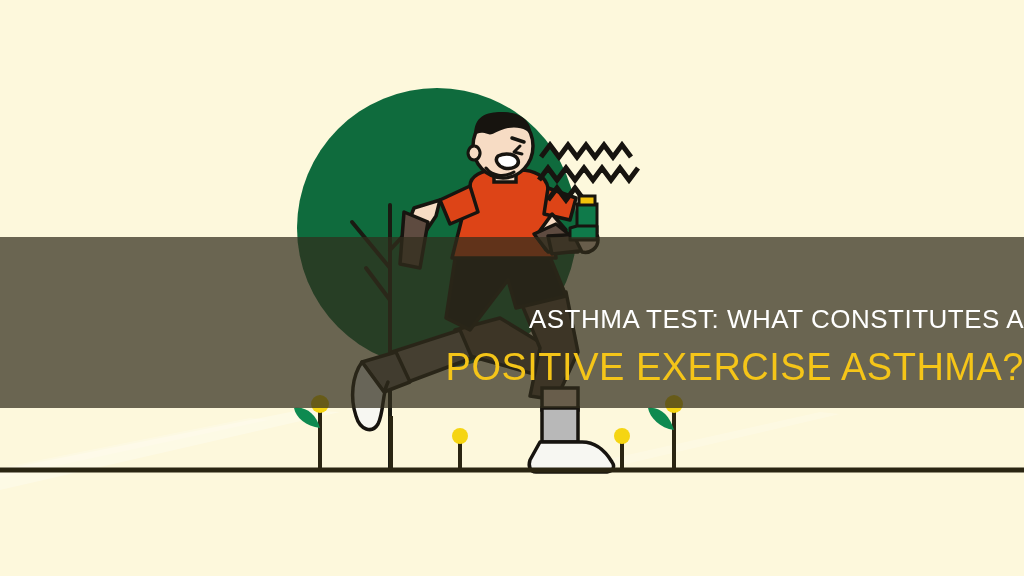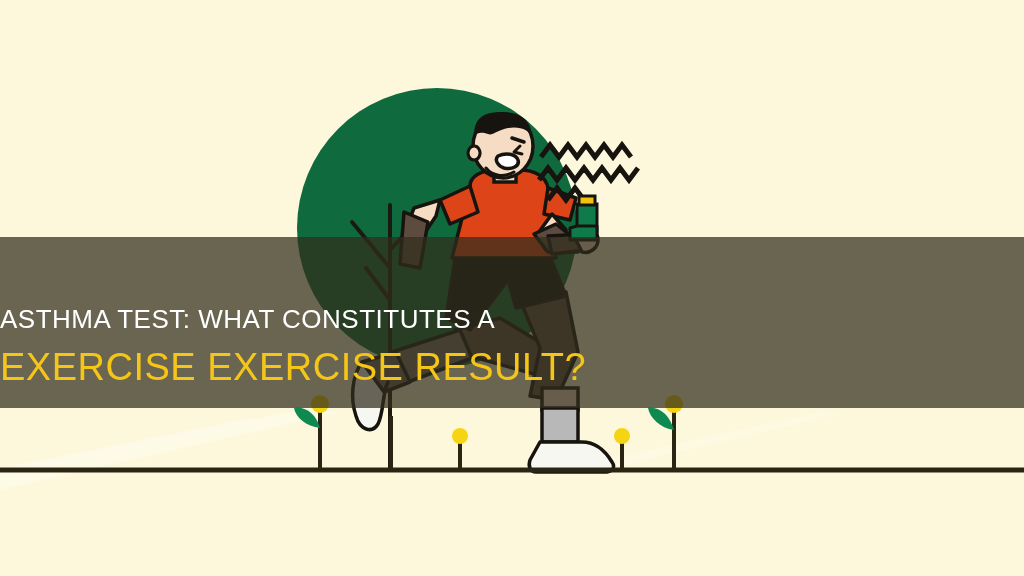--- a/index.html
+++ b/index.html
@@ -32,21 +32,21 @@
     background: rgba(48, 44, 28, 0.72);
     display: flex;
     flex-direction: column;
     align-items: center;
     justify-content: center;
     box-sizing: border-box;
     padding-top: 46px;
   }
   .title-line {
     width: 100%;
-    text-align: left;
+    text-align: right;
     letter-spacing: 0.5px;
     line-height: 1.0;
     white-space: nowrap;
     font-weight: 400;
   }
   #title-line-1 {
     color: #FFFFFF;
     font-size: 26px;
     margin-bottom: 16px;
   }
@@ -177,16 +177,16 @@
         <circle cx="674" cy="404" r="9" fill="#F5D513"></circle>
       </g>
     </g>
 
     <line x1="0" y1="470" x2="1024" y2="470" stroke="#2A2512" stroke-width="5"></line>
 
   </svg>
 
   <div id="title-band">
     <div class="title-line" id="title-line-1">ASTHMA TEST: WHAT CONSTITUTES A</div>
-    <div class="title-line" id="title-line-2">EXERCISE EXERCISE RESULT?</div>
+    <div class="title-line" id="title-line-2">POSITIVE EXERCISE ASTHMA?</div>
   </div>
 
 </div>
 
 </body></html>

